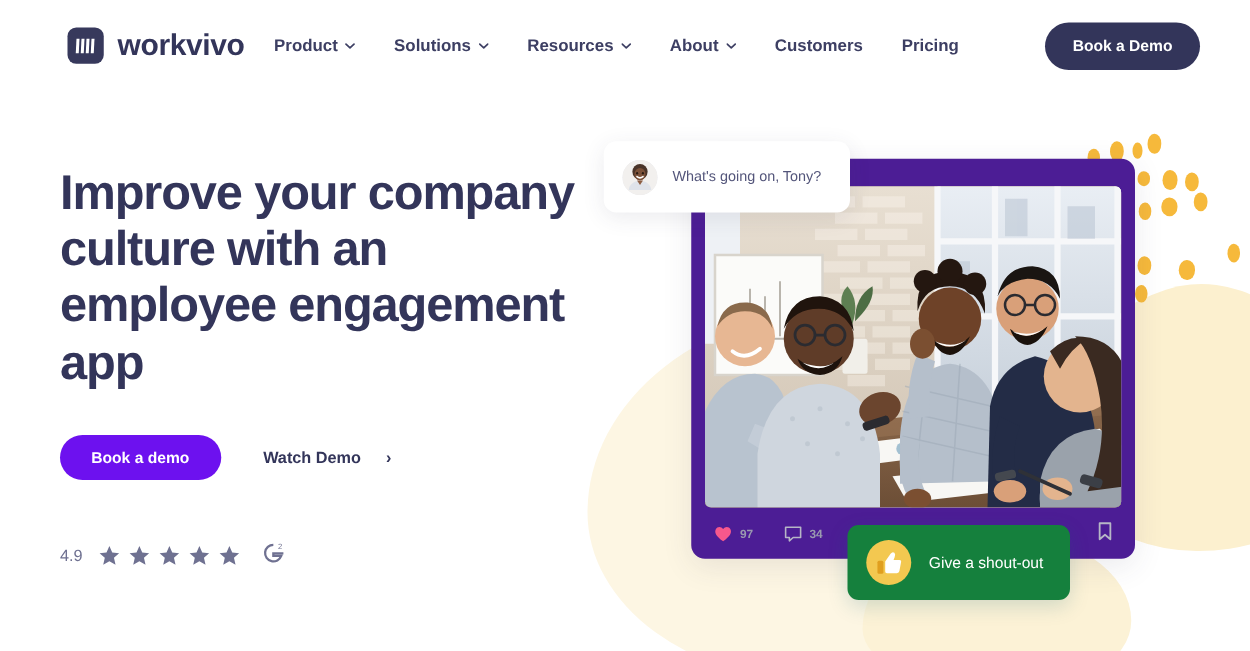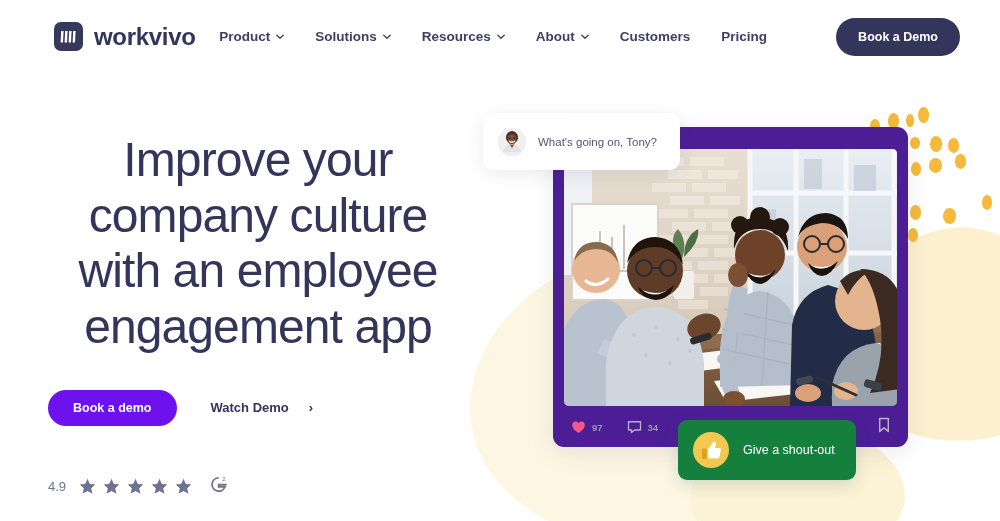--- a/index.html
+++ b/index.html
@@ -118,26 +118,25 @@
 
   
   .hero-left {
     position: absolute;
     left: 48px; top: 132px;
     width: 420px;
     z-index: 10;
   }
 
   .headline {
-    font-size: 48px;
+    font-size: 39px;
     line-height: 1.16;
-    font-weight: 400;
+    font-weight: 700;
     color: #33355a;
     letter-spacing: -0.9px;
-    text-align: center;
   }
 
   .subhead {
     margin-top: 24px;
     font-size: 14.5px;
     line-height: 1.52;
     color: #53557a;
     max-width: 392px;
   }
 

